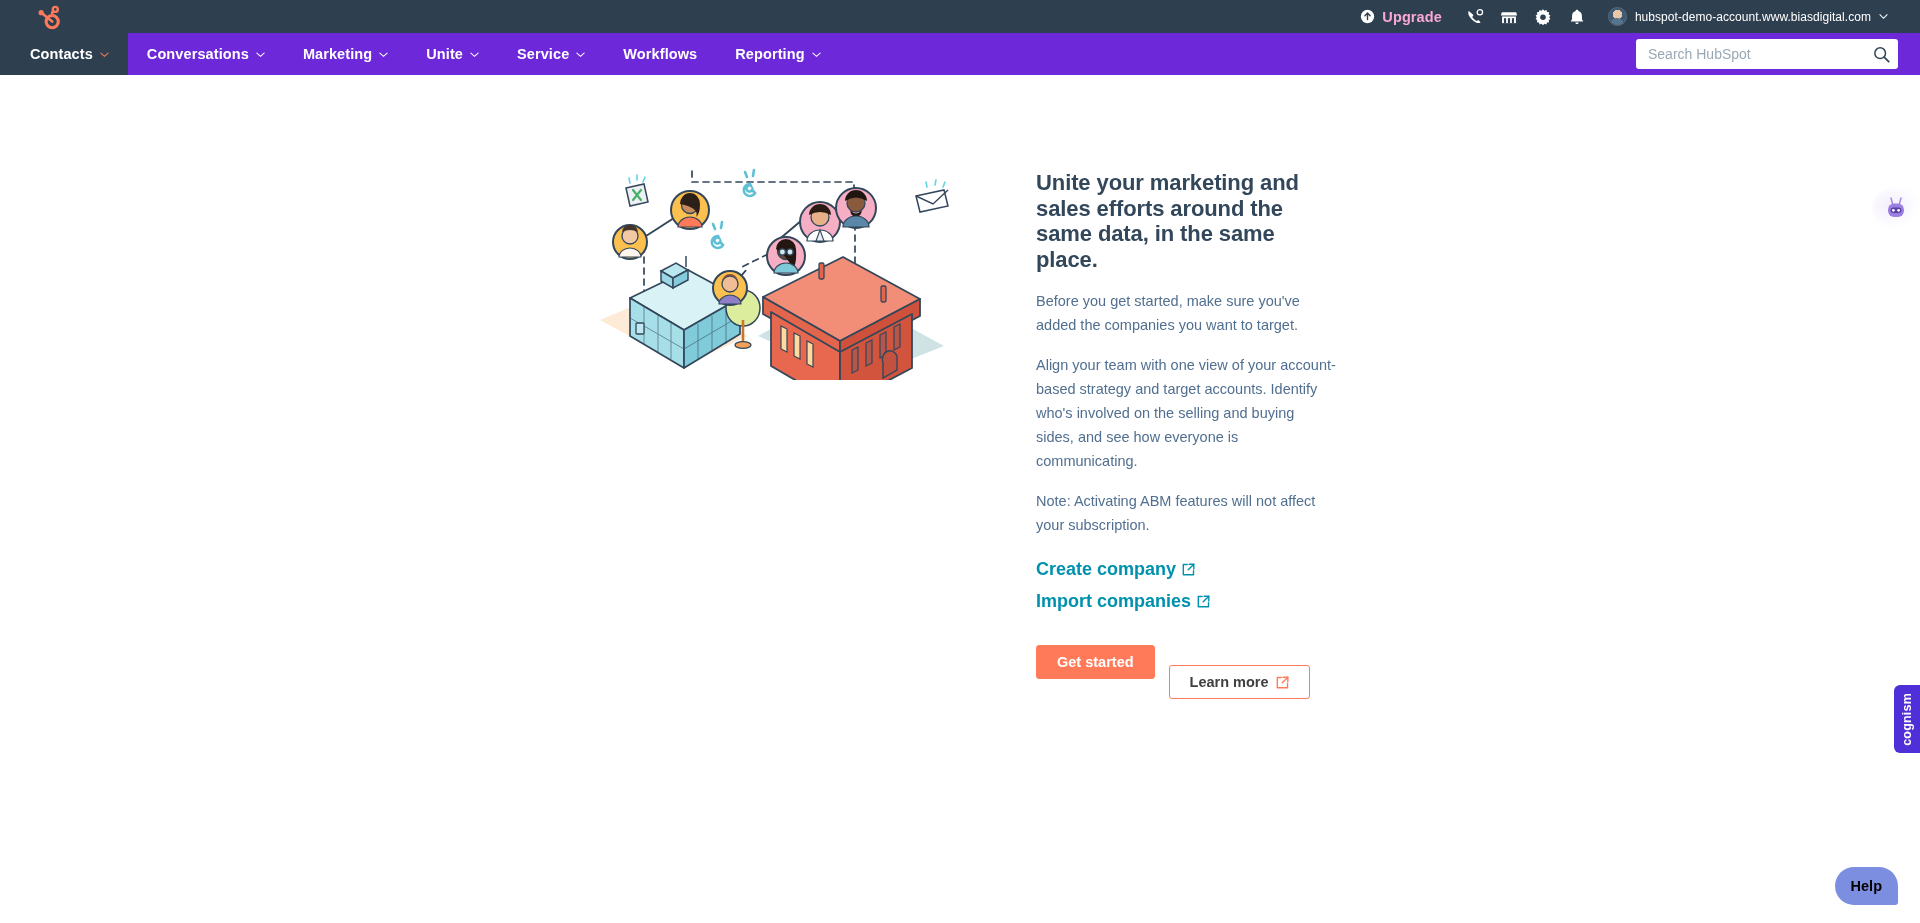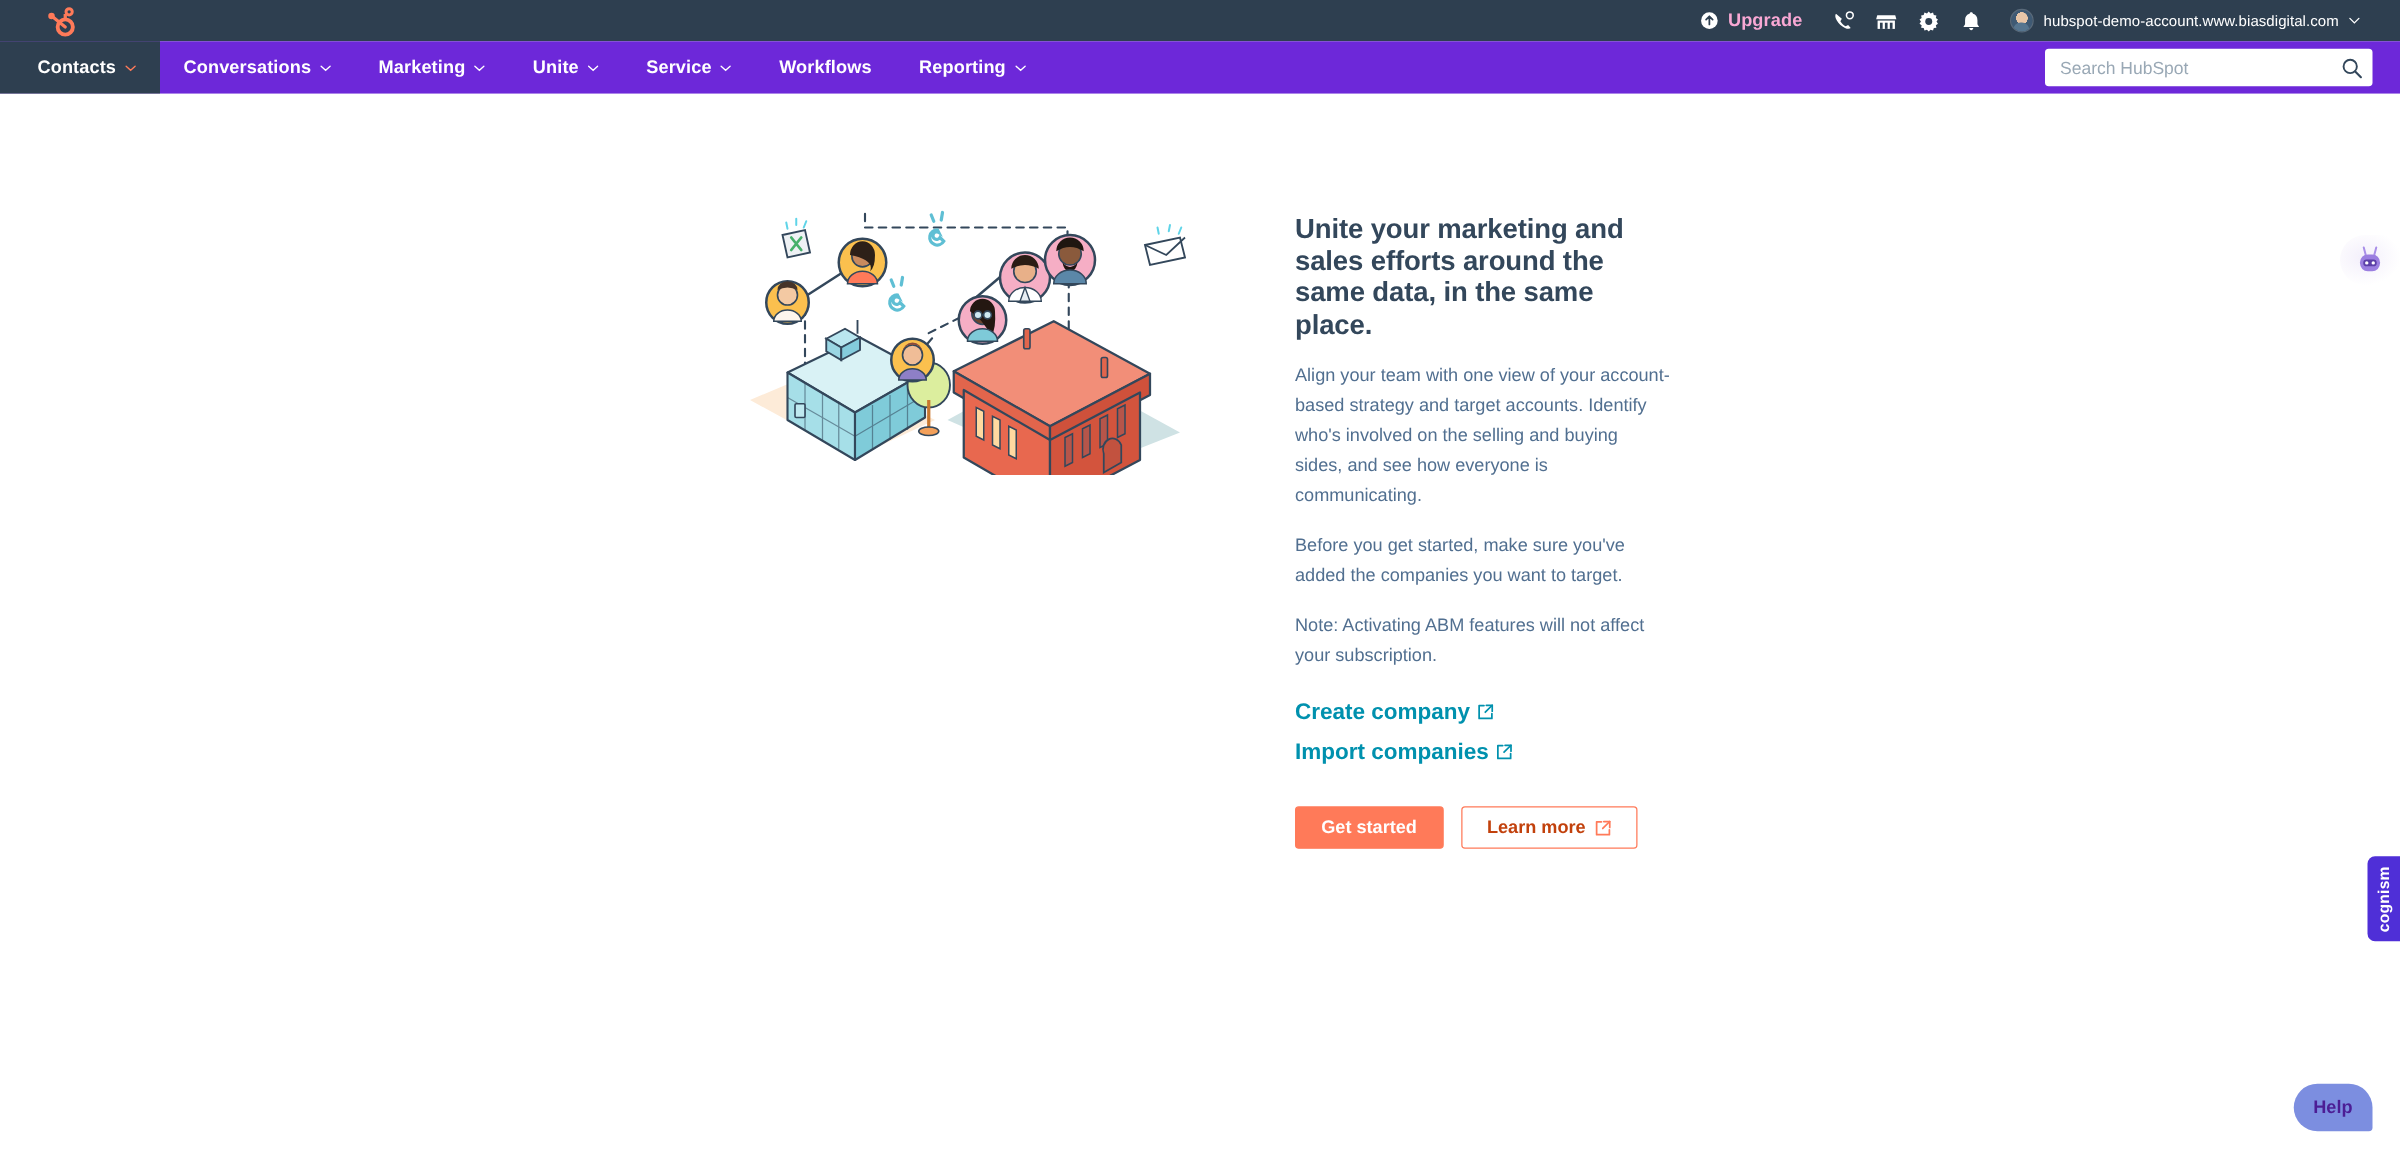--- a/index.html
+++ b/index.html
@@ -122,21 +122,21 @@
   }
   .btn-row { display: flex; gap: 14px; margin-top: 22px; }
   .btn {
     height: 34px; border-radius: 3px; cursor: pointer;
     display: inline-flex; align-items: center; 
     gap: 7px; font-size: 14.5px; font-weight: 700;
     padding: 0 20px; border: 1px solid transparent;
     font-family: "Liberation Sans", sans-serif;
   }
   .btn-primary { background: #ff7a59; color: #ffffff; border-color: #ff7a59; }
-  .btn-secondary { background: #ffffff; color: #c2410c; border-color: #ff7a59; }
+  .btn-secondary { background: #ffffff; color: #404040; border-color: #ff7a59; margin-top: 20px; }
 
   
   .bot-badge {
     position: absolute; right: 0px; top: 113px;
     width: 48px; height: 40px;
     background: radial-gradient(ellipse at 40% 45%, #f3effb 0%, #ffffff 72%);
     border-radius: 24px 0 0 24px;
     display: flex; align-items: center; justify-content: center;
     cursor: pointer; overflow: hidden;
   }
@@ -151,21 +151,21 @@
     color: #ffffff; font-size: 12.5px; font-weight: 700;
     writing-mode: vertical-rl; transform: rotate(180deg);
     letter-spacing: .2px;
   }
   .help-btn {
     position: absolute; right: 22px; bottom: 18px;
     min-width: 62px; height: 38px; padding: 0 16px;
     background: #7c8ee0; border-radius: 19px 19px 3px 19px;
     display: flex; align-items: center; justify-content: center;
     cursor: pointer;
-    color: #4c1d95; font-size: 14.5px; font-weight: 700;
+    color: #000000; font-size: 14.5px; font-weight: 700;
   }
 </style>
 </head>
 <body>
 
 <div class="topbar">
 
   <div class="logo-wrap">
     <svg width="26" height="26" viewBox="0 0 26 26">
       <circle cx="18.2" cy="17.6" r="6.1" fill="none" stroke="#ff7a59" stroke-width="3.1"></circle>
@@ -448,22 +448,22 @@
         <circle cx="256" cy="48" r="20" fill="#f6aec5" stroke="#33475b" stroke-width="2"></circle>
         <circle cx="256" cy="43" r="9" fill="#8a5a3c" stroke="#33475b" stroke-width="1.3"></circle>
         <path d="M245 41 a11 11 0 0 1 22 0 q-11 -7 -22 0 Z" fill="#1f1610"></path>
         <path d="M250 50 q6 7 12 0 q-1 7 -6 7 q-5 0 -6 -7 Z" fill="#1f1610"></path>
         <path d="M243 67 a13 11 0 0 1 26 0 Z" fill="#5b87a8" stroke="#33475b" stroke-width="1.2"></path>
       </g>
     </svg>
 
     <div class="copy">
       <h1 class="headline">Unite your marketing and sales efforts around the same data, in the same place.</h1>
+      <p class="para">Before you get started, make sure you've added the companies you want to target.</p>
       <p class="para">Align your team with one view of your account-based strategy and target accounts. Identify who's involved on the selling and buying sides, and see how everyone is communicating.</p>
-      <p class="para">Before you get started, make sure you've added the companies you want to target.</p>
       <p class="para">Note: Activating ABM features will not affect your subscription.</p>
 
       <div class="link-row">
         <a class="ext-link">
           <span>Create company</span>
           <svg width="13" height="13" viewBox="0 0 14 14">
             <path d="M5.6 1.6 H1.4 V12.6 H12.4 V8.4" fill="none" stroke="#0091ae" stroke-width="1.5" stroke-linecap="round" stroke-linejoin="round"></path>
             <path d="M7.6 1.3 H12.7 V6.4" fill="none" stroke="#0091ae" stroke-width="1.5" stroke-linecap="round" stroke-linejoin="round"></path>
             <path d="M12.7 1.3 L6.7 7.3" fill="none" stroke="#0091ae" stroke-width="1.5" stroke-linecap="round"></path>
           </svg>

